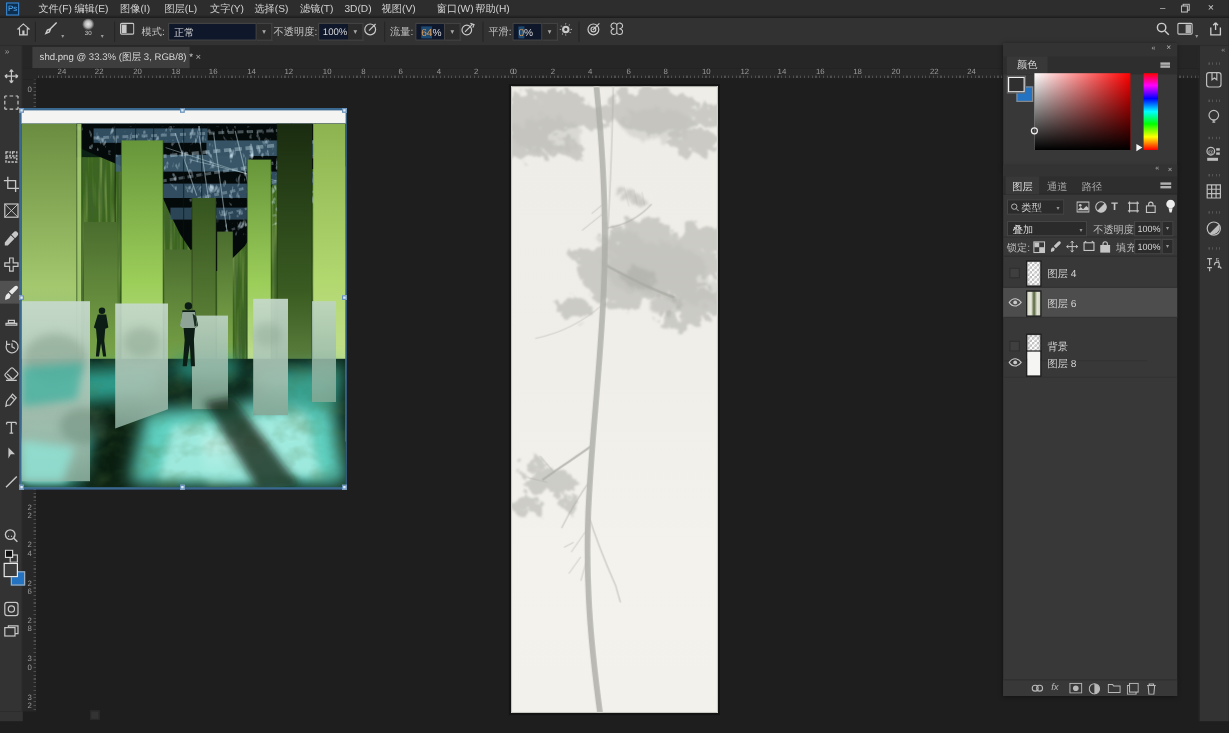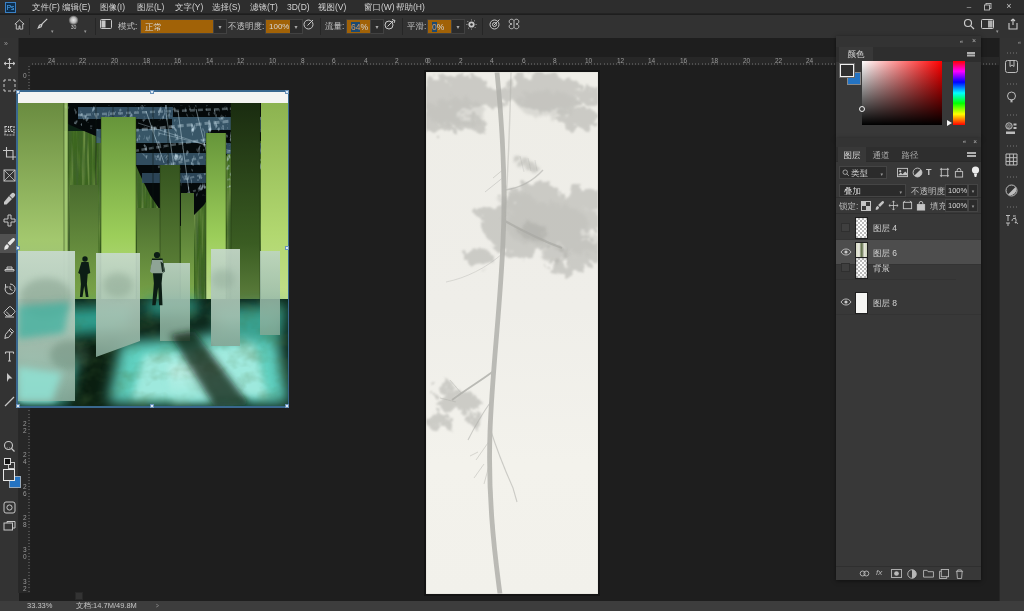--- a/index.html
+++ b/index.html
@@ -5,21 +5,21 @@
 #app{position:absolute;left:0;top:0;width:1024px;height:611px;background:#1e1e1e;color:#d6d6d6}
 
 #menubar{position:absolute;left:0;top:0;width:1024px;height:14px;background:#2d2d2d;border-bottom:1px solid #232323}
 #pslogo{position:absolute;left:5px;top:2px;width:11px;height:11px;background:#0d2f4f;border:1px solid #3a80c4;color:#55b2ff;font-size:6.5px;line-height:9px;text-align:center}
 .mi{position:absolute;top:0;height:14px;line-height:15px;font-size:8.5px;color:#d2d2d2;white-space:nowrap}
 .wbtn{position:absolute;top:0;width:26px;height:14px;color:#c8c8c8;text-align:center;font-size:8px;line-height:13px}
 
 #optbar{position:absolute;left:0;top:15px;width:1024px;height:23px;background:#323232}
 .ob{position:absolute;font-size:8.5px;color:#cfcfcf;line-height:23px;top:0;white-space:nowrap}
 .sep{position:absolute;top:3px;width:1px;height:17px;background:#262626}
-.dd{position:absolute;top:4px;height:15px;background:#a16207;border:1px solid #424242;border-radius:1px;font-size:8.5px;color:#d6d6d6;line-height:14px;padding-left:4px}
+.dd{position:absolute;top:4px;height:15px;background:#0f172a;border:1px solid #424242;border-radius:1px;font-size:8.5px;color:#d6d6d6;line-height:14px;padding-left:4px}
 .dda{position:absolute;top:4px;height:15px;width:13px;background:#2b2b2b;border:1px solid #424242;border-left:none;color:#aaa;font-size:6px;text-align:center;line-height:14px}
 
 #tabbar{position:absolute;left:0;top:38px;width:1024px;height:19px;background:#262626}
 #doctab{position:absolute;left:27px;top:1px;width:131px;height:18px;background:#3e3e3e;color:#d8d8d8;font-size:8px;line-height:18px;padding-left:6px;white-space:nowrap}
 
 #hruler{position:absolute;left:19px;top:57px;width:980px;height:9px;background:#272727;border-bottom:1px solid #1f1f1f;overflow:hidden}
 .rnum{position:absolute;top:0;font-size:6.5px;color:#9a9a9a}
 #vruler{position:absolute;left:19px;top:66px;width:12px;height:527px;background:#272727;border-right:1px solid #1f1f1f;overflow:hidden}
 #rulcorner{position:absolute;left:19px;top:57px;width:12px;height:9px;background:#272727}
 .vnum{position:absolute;left:4px;font-size:6.5px;color:#9a9a9a;line-height:6.5px}
@@ -130,20 +130,23 @@
         </svg></span>
 <span class="ob" style="left:981px;top:1px"><svg width="13" height="12" viewBox="0 0 13 12">
           <rect x="0.5" y="1.5" width="12" height="9" rx="1" fill="none" stroke="#cccccc"></rect>
           <rect x="7" y="2.5" width="4.5" height="7" fill="#b0b0b0"></rect>
         </svg></span>
 <span class="ob" style="left:996px;top:5px;font-size:5px;color:#999">▾</span>
 <span class="ob" style="left:1007px;top:1px"><svg width="12" height="12" viewBox="0 0 12 12">
           <path d="M6 1v6M6 1L4 3M6 1l2 2" fill="none" stroke="#cccccc" stroke-width="1.1"></path>
           <path d="M2 5v6h8V5" fill="none" stroke="#cccccc" stroke-width="1.1"></path>
         </svg></span>
+</div>
+<div id="tabbar">
+<div id="doctab">shd.png @ 33.3% (图层 3, RGB/8) * <span style="color:#aaa">×</span></div>
 </div>
 <div id="hruler">
       <div style="position:absolute;left:0;top:6px;width:980px;height:3px;background:repeating-linear-gradient(to right,#4e4e4e 0,#4e4e4e 1px,transparent 1px,transparent 3.16px)"></div>
       <span class="rnum" style="left:408px">0</span>
       <span class="rnum" style="left:376px">2</span>
       <span class="rnum" style="left:345px">4</span>
       <span class="rnum" style="left:313px">6</span>
       <span class="rnum" style="left:282px">8</span>
       <span class="rnum" style="left:250px">10</span>
       <span class="rnum" style="left:218px">12</span>
@@ -305,25 +308,20 @@
       </div>
       <div class="tool" style="top:479px">
         <svg width="13" height="13" viewBox="0 0 13 13">
           <rect x="1" y="3" width="8.5" height="7" fill="none" stroke="#c7c7c7"></rect>
           <path d="M4 3V1.5h8v6.5h-2.5" fill="none" stroke="#c7c7c7"></path>
         </svg>
       </div>
     </div>
 <div id="statusbar2"></div>
 <div style="position:absolute;left:75px;top:592px;width:8px;height:8px;background:#333333;border:1px solid #282828"></div>
-<div id="statusbar">
- <span style="position:absolute;left:27px">33.33%</span>
- <span style="position:absolute;left:76px">文档:14.7M/49.8M</span>
- <span style="position:absolute;left:155px;color:#9a9a9a;transform:scaleX(0.7)">&gt;</span>
-</div>
 <div id="dock">
       <div class="dicon" style="top:21px"><svg width="15" height="15" viewBox="0 0 15 15">
           <rect x="1.5" y="1.5" width="12" height="12" rx="2" fill="none" stroke="#bdbdbd"></rect>
           <path d="M6 1.5v6l2-1.5 2 1.5v-6" fill="none" stroke="#bdbdbd"></path>
         </svg></div>
       <div style="position:absolute;left:7px;top:14px;width:10px;height:2px;background:repeating-linear-gradient(to right,#555 0,#555 1px,transparent 1px,transparent 3px)"></div>
       <div class="dicon" style="top:52px"><svg width="15" height="15" viewBox="0 0 15 15">
           <circle cx="7.5" cy="6" r="4" fill="none" stroke="#bdbdbd"></circle>
           <path d="M6 10h3M6.3 11.8h2.4M7.5 10v1.8" stroke="#bdbdbd" fill="none"></path>
         </svg></div>
@@ -708,21 +706,21 @@
           <span style="position:absolute;left:37px;top:8px;color:#d4d4d4">图层 4</span>
         </div>
         <div style="position:absolute;left:0;top:25px;width:145px;height:25px;background:#4d4d4d;border-bottom:1px solid #333">
           <span style="position:absolute;left:4px;top:8px;width:13px;height:10px"><svg width="12" height="8" viewBox="0 0 12 8">
               <path d="M1 4C2.5 1.8 4 1 6 1s3.5.8 5 3C9.5 6.2 8 7 6 7S2.5 6.2 1 4z" fill="none" stroke="#c9c9c9" stroke-width=".9"></path>
               <circle cx="6" cy="4" r="1.6" fill="#c9c9c9"></circle>
             </svg></span>
           <span style="position:absolute;left:20px;top:2.5px;width:11px;height:20px;outline:1px solid #1f1f1f;background:linear-gradient(to right,#d8dcc4 0%,#e9e9e1 30%,#72805a 46%,#5f6e48 54%,#e6e6dc 75%,#cfd6bc 100%);"></span>
           <span style="position:absolute;left:37px;top:8px;color:#d4d4d4">图层 6</span>
         </div>
-        <div style="position:absolute;left:0;top:40px;width:120px;height:25px;border-bottom:1px solid #333">
+        <div style="position:absolute;left:0;top:61px;width:120px;height:25px;border-bottom:1px solid #333">
           <span style="position:absolute;left:4px;top:8px;width:13px;height:10px">
             <span style="position:absolute;left:1px;top:0px;width:9px;height:9px;border:1px solid #2f2f2f;background:#3f3f3f"></span>
           </span>
           <span style="position:absolute;left:20px;top:2.5px;width:11px;height:20px;outline:1px solid #1f1f1f;background-image:linear-gradient(45deg,#bbb 25%,transparent 25%,transparent 75%,#bbb 75%),linear-gradient(45deg,#bbb 25%,transparent 25%,transparent 75%,#bbb 75%);background-size:4px 4px;background-position:0 0,2px 2px;background-color:#fff;box-shadow:inset 0 0 3px rgba(120,120,120,.65);"></span>
           <span style="position:absolute;left:37px;top:8px;color:#d4d4d4">背景</span>
         </div>
         <div style="position:absolute;left:0;top:75px;width:145px;height:25px;border-bottom:1px solid #333">
           <span style="position:absolute;left:4px;top:8px;width:13px;height:10px"><svg width="12" height="8" viewBox="0 0 12 8">
               <path d="M1 4C2.5 1.8 4 1 6 1s3.5.8 5 3C9.5 6.2 8 7 6 7S2.5 6.2 1 4z" fill="none" stroke="#c9c9c9" stroke-width=".9"></path>
               <circle cx="6" cy="4" r="1.6" fill="#c9c9c9"></circle>

